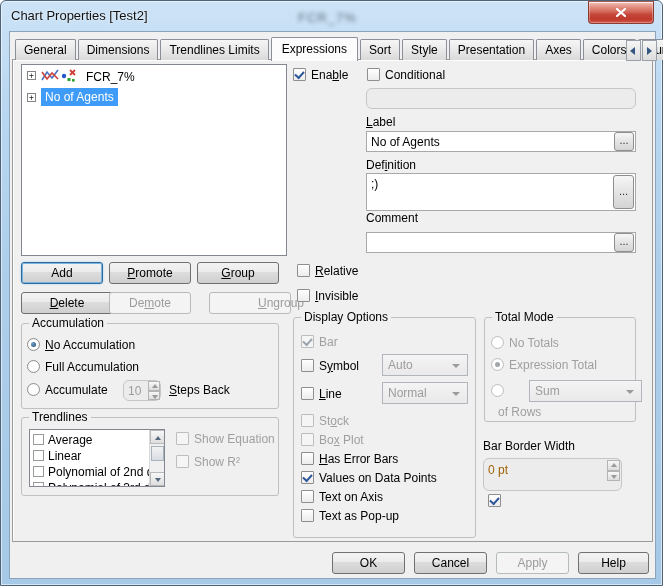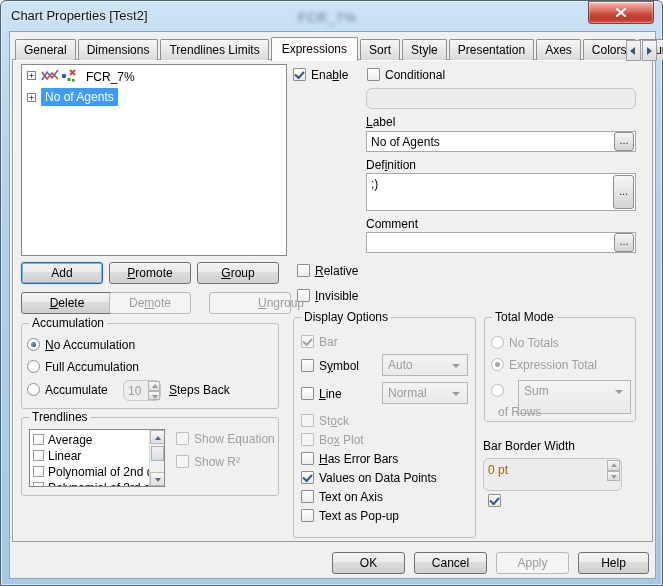--- a/index.html
+++ b/index.html
@@ -145,21 +145,21 @@
   <div class="field dis" style="left:365px;top:87px;width:270px;height:21px;"></div>
 
   <span class="lbl" style="left:365px;top:115px;"><span></span><span class="u">L</span><span>abel</span></span>
   <div class="field" style="left:365px;top:130px;width:270px;height:21px;">No of Agents</div>
   <div class="browse" style="left:613px;top:131px;width:20px;height:19px;">...</div>
 
   <span class="lbl" style="left:365px;top:158px;"><span>Def</span><span class="u">i</span><span>nition</span></span>
   <div class="field" style="left:365px;top:172px;width:270px;height:38px;">;)</div>
   <div class="browse" style="left:612px;top:174px;width:21px;height:34px;line-height:30px;">...</div>
 
-  <span class="lbl" style="left:365px;top:217px;">Comment</span>
+  <span class="lbl" style="left:365px;top:211px;">Comment</span>
   <div class="field" style="left:365px;top:231px;width:270px;height:21px;"></div>
   <div class="browse" style="left:613px;top:232px;width:20px;height:19px;">...</div>
 
   <div class="btn focus" style="left:20px;top:261px;width:82px;">Add</div>
   <div class="btn" style="left:108px;top:261px;width:82px;"><span></span><span class="u">P</span><span>romote</span></div>
   <div class="btn" style="left:196px;top:261px;width:82px;"><span></span><span class="u">G</span><span>roup</span></div>
   <div class="btn" style="left:20px;top:291px;width:92px;"><span></span><span class="u">D</span><span>elete</span></div>
   <div class="btn dis" style="left:108px;top:291px;width:82px;"><span>De</span><span class="u">m</span><span>ote</span></div>
   <div class="btn dis" style="left:208px;top:291px;width:82px;padding-left:48px;"><span></span><span class="u">U</span><span>ngroup</span></div>
 
@@ -232,21 +232,21 @@
   <span class="cb" style="left:300px;top:508px;"></span>
   <span class="lbl" style="left:318px;top:509px;">Text as Pop-up</span>
 
   <div class="grp" style="left:483px;top:316px;width:152px;height:105px;"></div>
   <span class="grp-title" style="left:491px;top:310px;">Total Mode</span>
   <span class="rb dis" style="left:490px;top:335px;"></span>
   <span class="lbl dis-text" style="left:508px;top:336px;">No Totals</span>
   <span class="rb dis on" style="left:490px;top:357px;"></span>
   <span class="lbl dis-text" style="left:508px;top:358px;">Expression Total</span>
   <span class="rb dis" style="left:490px;top:383px;"></span>
-  <div class="dd" style="left:517px;top:379px;width:113px;height:34px;">Sum</div>
+  <div class="dd" style="left:528px;top:379px;width:113px;height:22px;">Sum</div>
   <span class="lbl dis-text" style="left:497px;top:405px;">of Rows</span>
 
   <span class="lbl" style="left:482px;top:439px;">Bar Border Width</span>
   <div class="field dis" style="left:482px;top:457px;width:139px;height:33px;color:#a16207;line-height:17px;">0 pt</div>
   <div class="spincol" style="left:606px;top:459px;width:13px;height:21px;">
     <div class="spinbtn sp-up"></div>
       <div class="spinbtn sp-dn"></div>
   </div>
 
   <span class="cb on" style="left:487px;top:493px;"></span>

